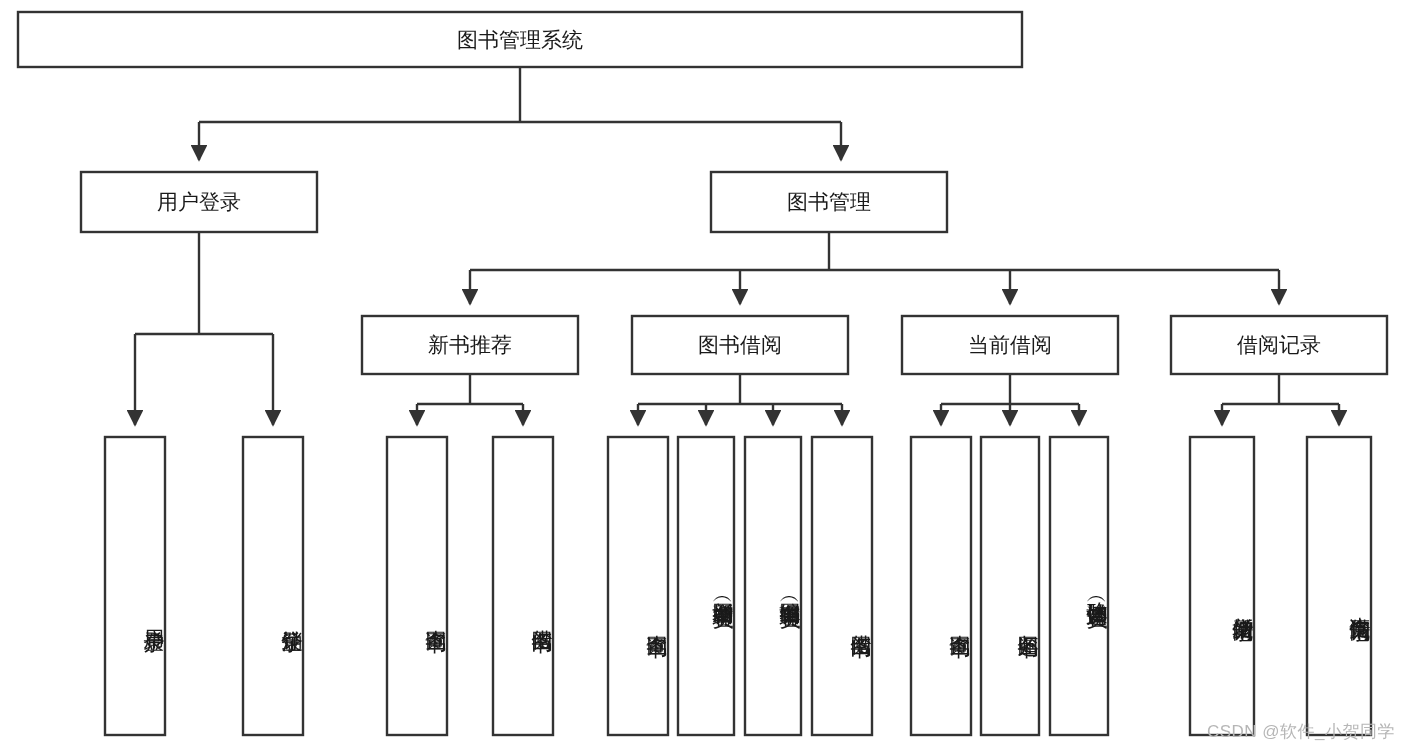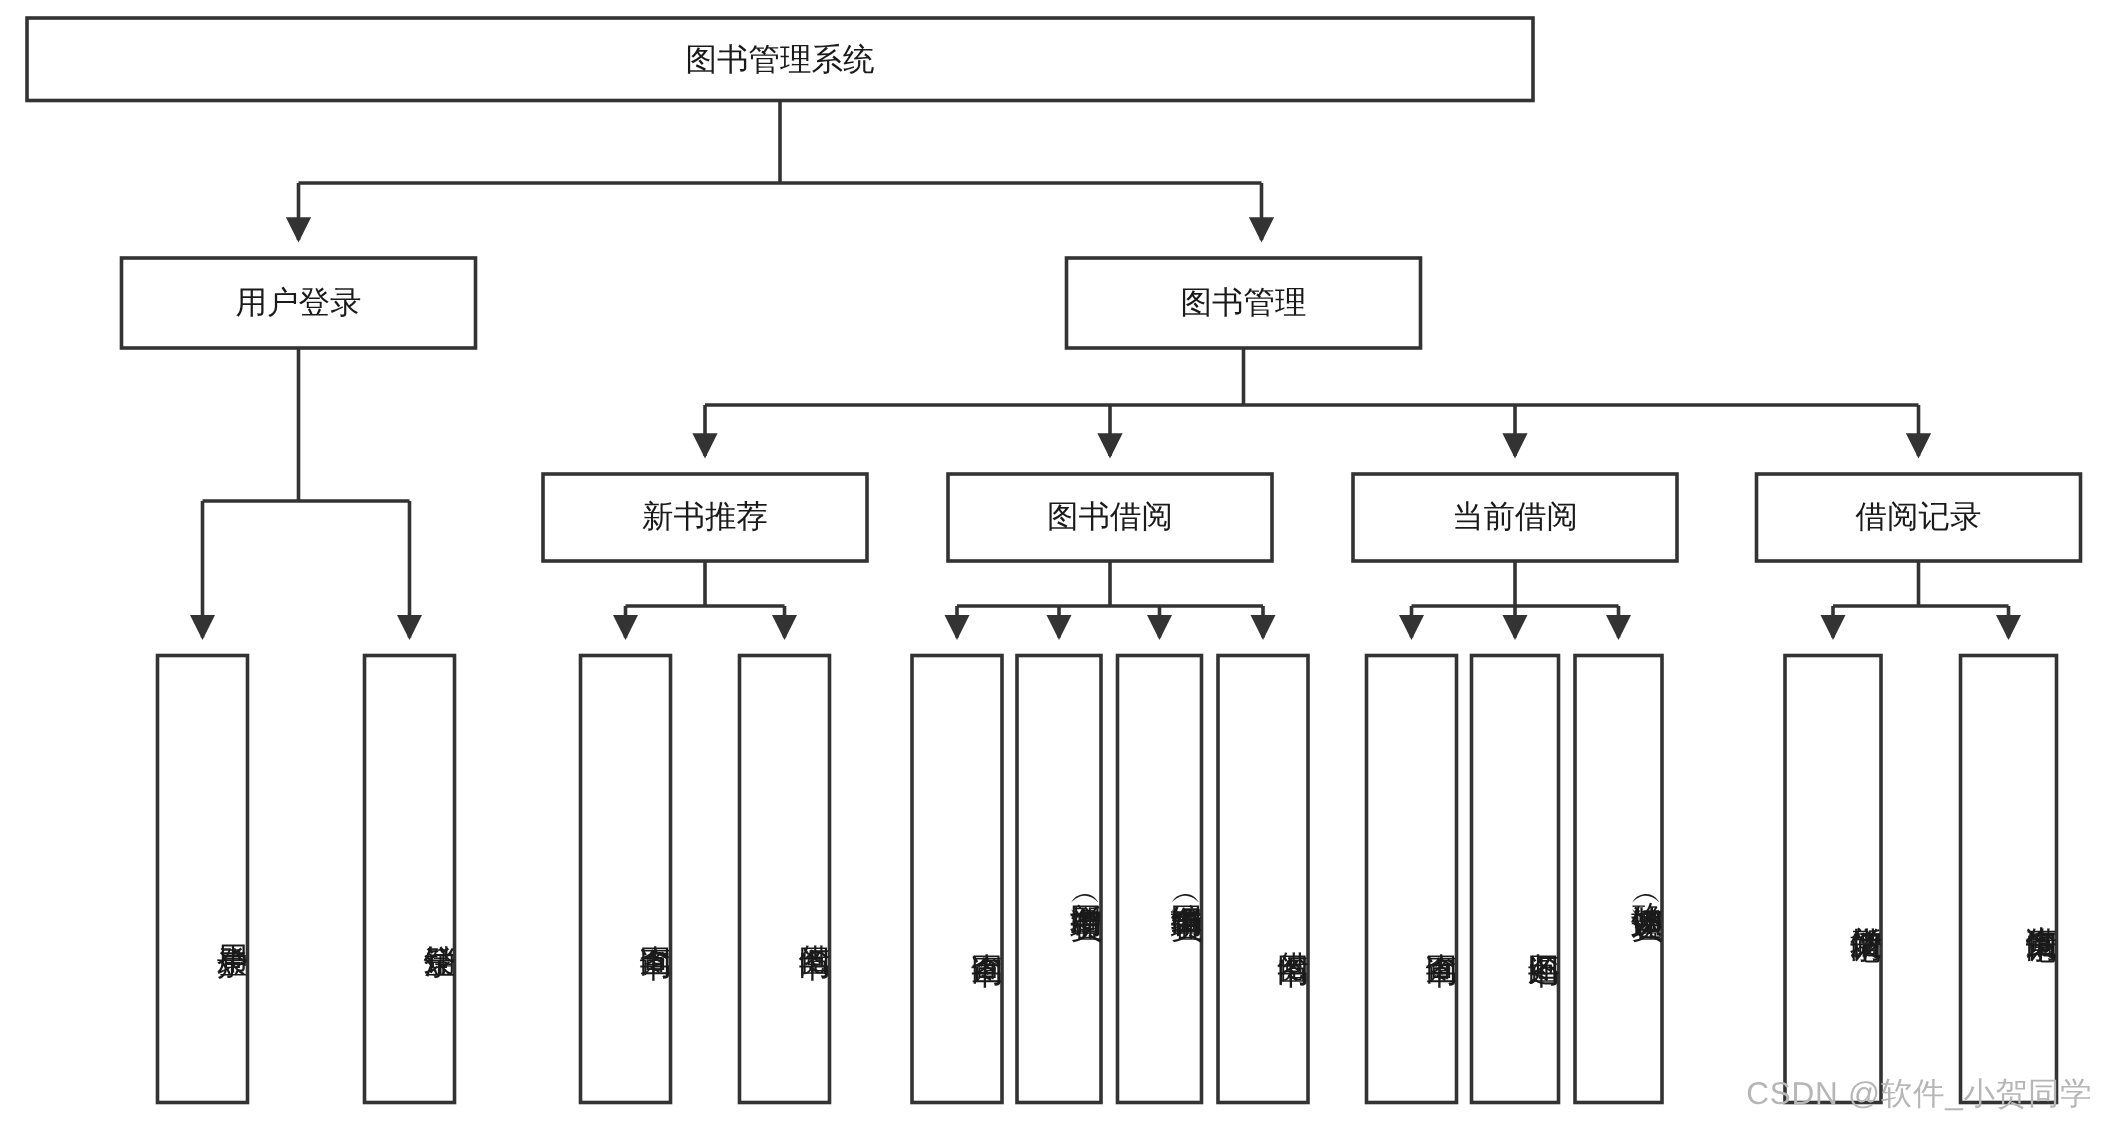--- a/index.html
+++ b/index.html
@@ -33,21 +33,21 @@
     letter-spacing:1px;
     color:#1a1a1a;
     white-space:nowrap;
     pointer-events:none;
   }
   .watermark{
     position:absolute;
     right:10px;
     bottom:4px;
     font-family:"Liberation Sans","DejaVu Sans",sans-serif;
-    font-size:21px;
+    font-size:17px;
     color:#b6b6b6;
     letter-spacing:0.5px;
     white-space:nowrap;
   }
 </style>
 </head>
 <body>
 
 <div id="stage">
 

